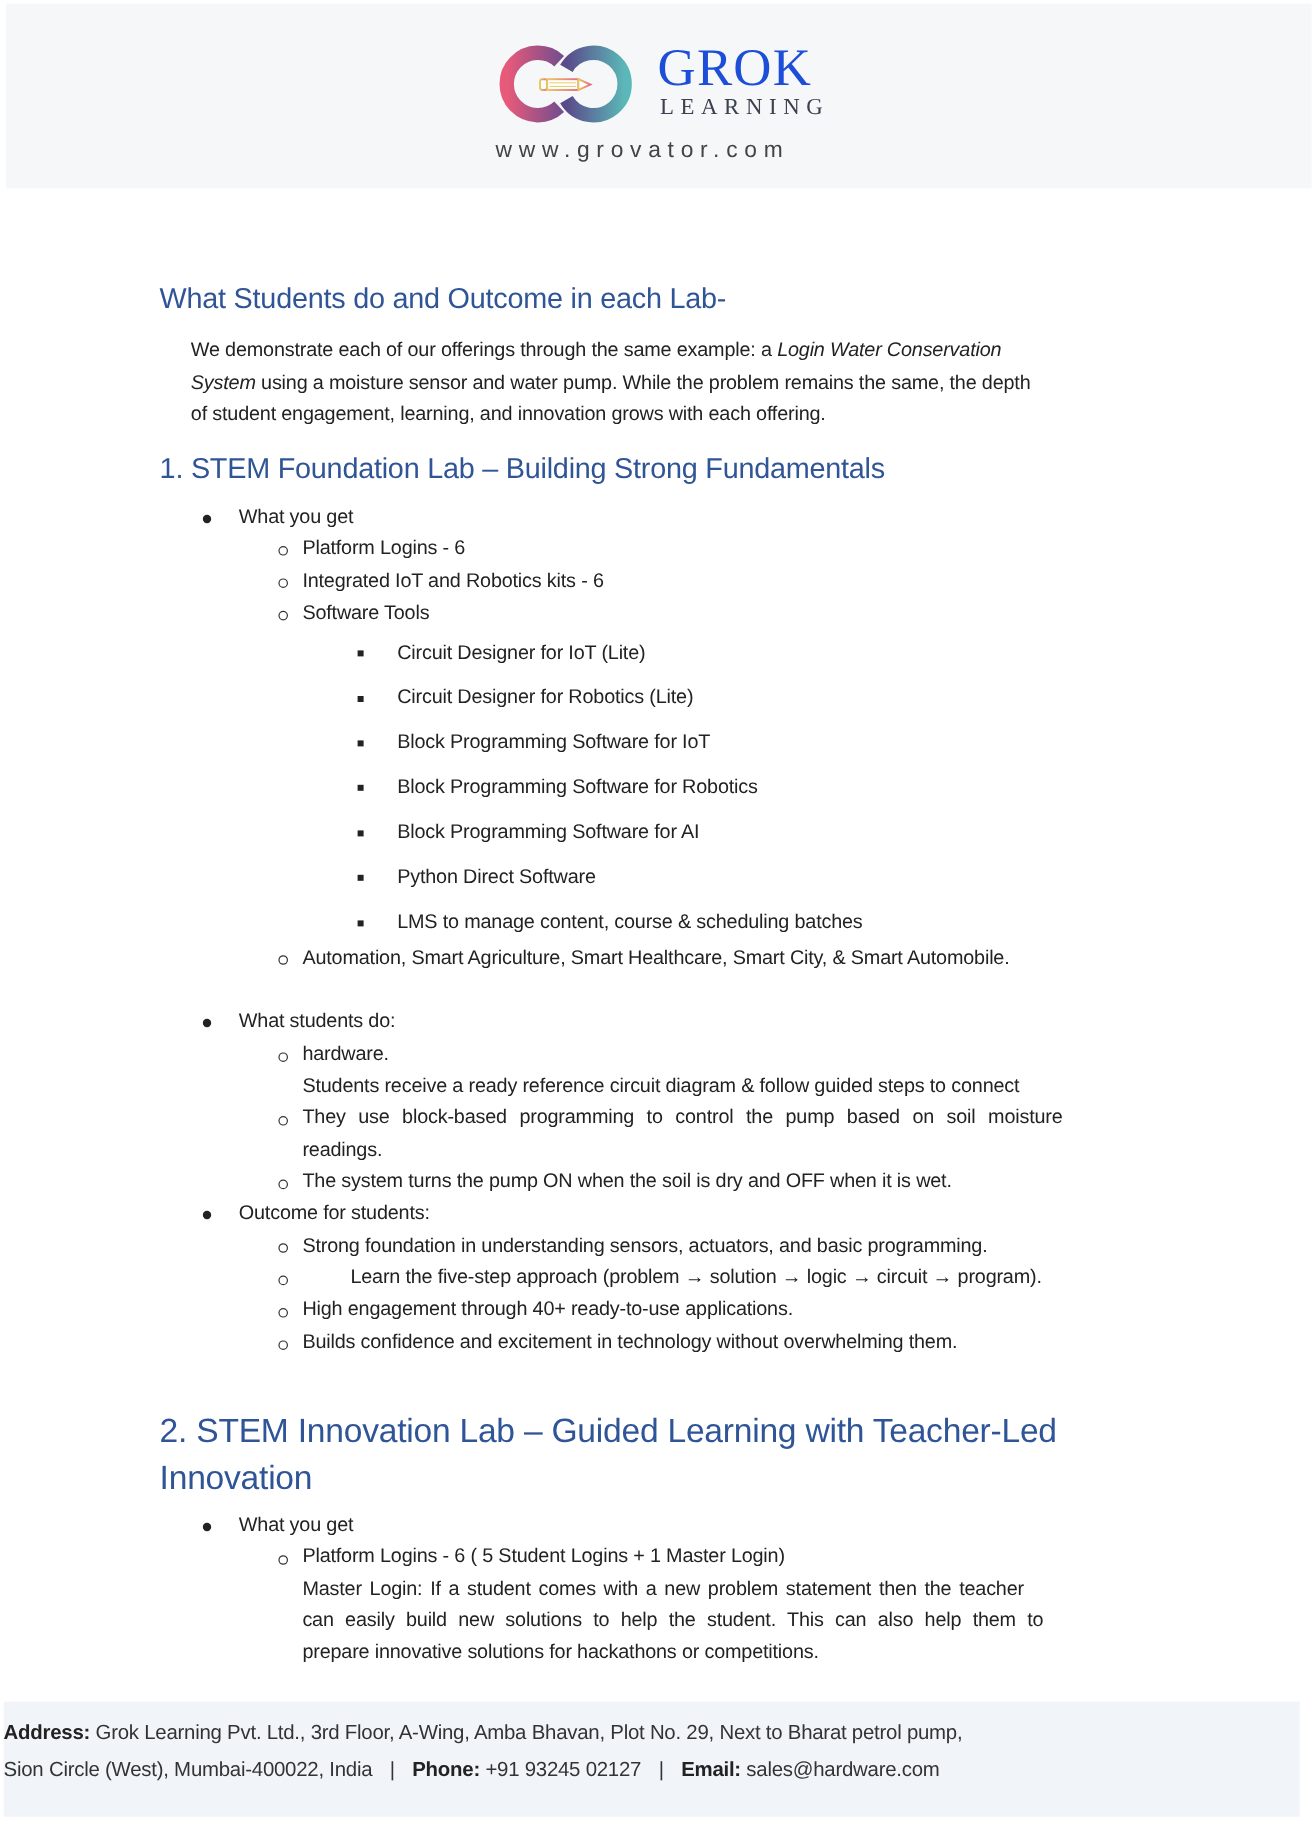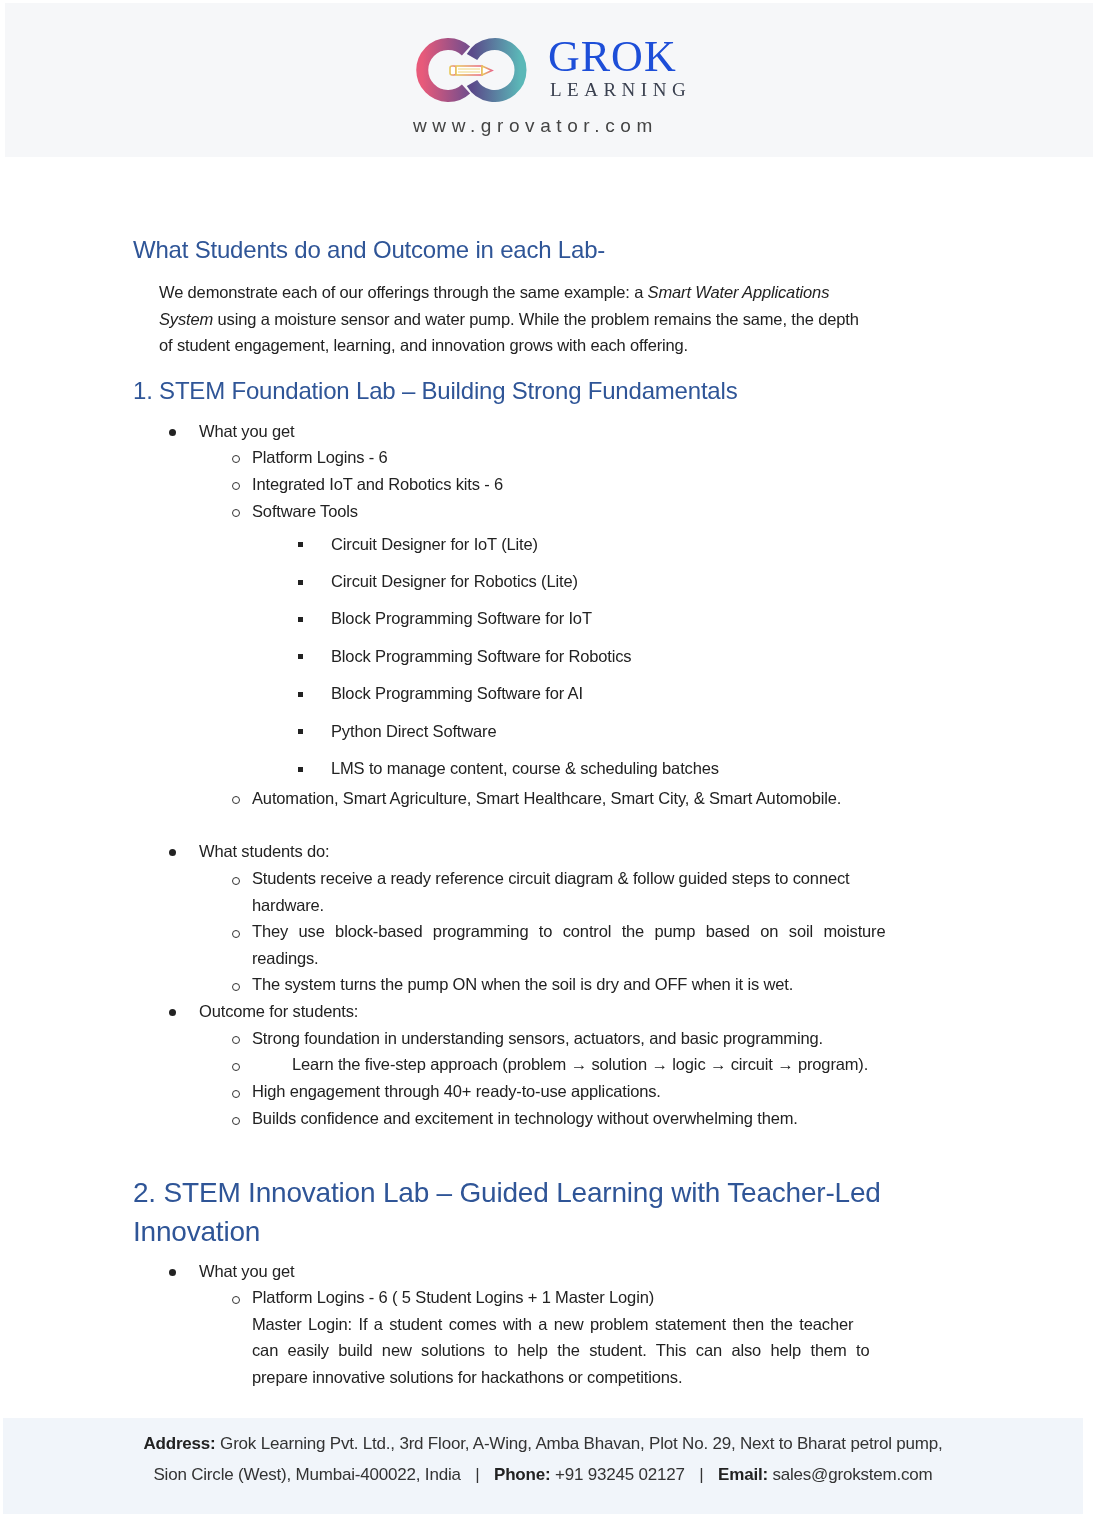--- a/index.html
+++ b/index.html
@@ -53,21 +53,21 @@
   .b1, .b2, .b3 { position: absolute; }
   .b1 { left: 169px; width: 7px; height: 7px; border-radius: 50%; background: #222; }
   .b2 { left: 232px; width: 6px; height: 6px; border-radius: 50%; border: 1px solid #333; background: transparent; }
   .b3 { left: 298px; width: 5px; height: 5px; background: #222; }
 
   .footer {
     position: absolute; left: 3px; top: 1418px; width: 1080px; height: 96px;
     background: #f1f5fa;
   }
   .footer-line {
-    position: absolute; left: 0; width: 1080px; text-align: center;
+    position: absolute; left: 0; width: 1080px; text-align: left;
     font-size: 17px; color: #333; line-height: 22px; white-space: nowrap;
     letter-spacing: -0.2px;
   }
   .footer-line b { color: #222; font-weight: bold; }
   .sep { display: inline-block; margin: 0 10px; color: #333; }
   em { font-style: italic; }
 </style>
 </head>
 <body>
 
@@ -101,21 +101,21 @@
     <div class="logo-grok">GROK</div>
     <div class="logo-learning">LEARNING</div>
     <div class="logo-url">www.grovator.com</div>
   </div>
 </div>
 
 <div class="content">
 
   <div class="h1" style="top:235px;">What Students do and Outcome in each Lab-</div>
   <div class="para" style="top:279px;">
-    <div><span>We demonstrate each of our offerings through the same example: a </span><em>Smart Water Applications</em></div>
+    <div><span>We demonstrate each of our offerings through the same example: a </span><em>Login Water Conservation</em></div>
     <div><em>System</em><span> using a moisture sensor and water pump. While the problem remains the same, the depth</span></div>
     <div>of student engagement, learning, and innovation grows with each offering.</div>
   </div>
 
   <div class="h1" style="top:376px;">1. STEM Foundation Lab – Building Strong Fundamentals</div>
 
   <span class="b1" style="top:429px;"></span>
   <div class="row lvl1" style="top:418px;">What you get</div>
 
   <span class="b2" style="top:455px;"></span>
@@ -143,22 +143,22 @@
   <span class="b2" style="top:796px;"></span>
   <div class="row lvl2" style="top:785px;">
     <div>Automation, Smart Agriculture, Smart Healthcare, Smart City, &amp; Smart Automobile.</div>
   </div>
 
   <span class="b1" style="top:849px;"></span>
   <div class="row lvl1" style="top:838px;">What students do:</div>
 
   <span class="b2" style="top:877px;"></span>
   <div class="row lvl2" style="top:865px;">
+    <div>hardware.</div>
     <div>Students receive a ready reference circuit diagram &amp; follow guided steps to connect</div>
-    <div>hardware.</div>
   </div>
   <span class="b2" style="top:930px;"></span>
   <div class="row lvl2" style="top:918px;">
     <div style="word-spacing:6px;">They use block-based programming to control the pump based on soil moisture</div>
     <div>readings.</div>
   </div>
   <span class="b2" style="top:983px;"></span>
   <div class="row lvl2" style="top:971px;">The system turns the pump ON when the soil is dry and OFF when it is wet.</div>
 
   <span class="b1" style="top:1009px;"></span>
@@ -192,15 +192,15 @@
 
 <div class="footer">
   <div class="footer-line" style="top:15px;">
     <b>Address:</b><span> Grok Learning Pvt. Ltd., 3rd Floor, A-Wing, Amba Bhavan, Plot No. 29, Next to Bharat petrol pump,</span>
   </div>
   <div class="footer-line" style="top:46px;">
     <span>Sion Circle (West), Mumbai-400022, India</span>
     <span class="sep">|</span>
     <b>Phone:</b><span> +91 93245 02127</span>
     <span class="sep">|</span>
-    <b>Email:</b><span> sales@grokstem.com</span>
+    <b>Email:</b><span> sales@hardware.com</span>
   </div>
 </div>
 
 </body></html>

